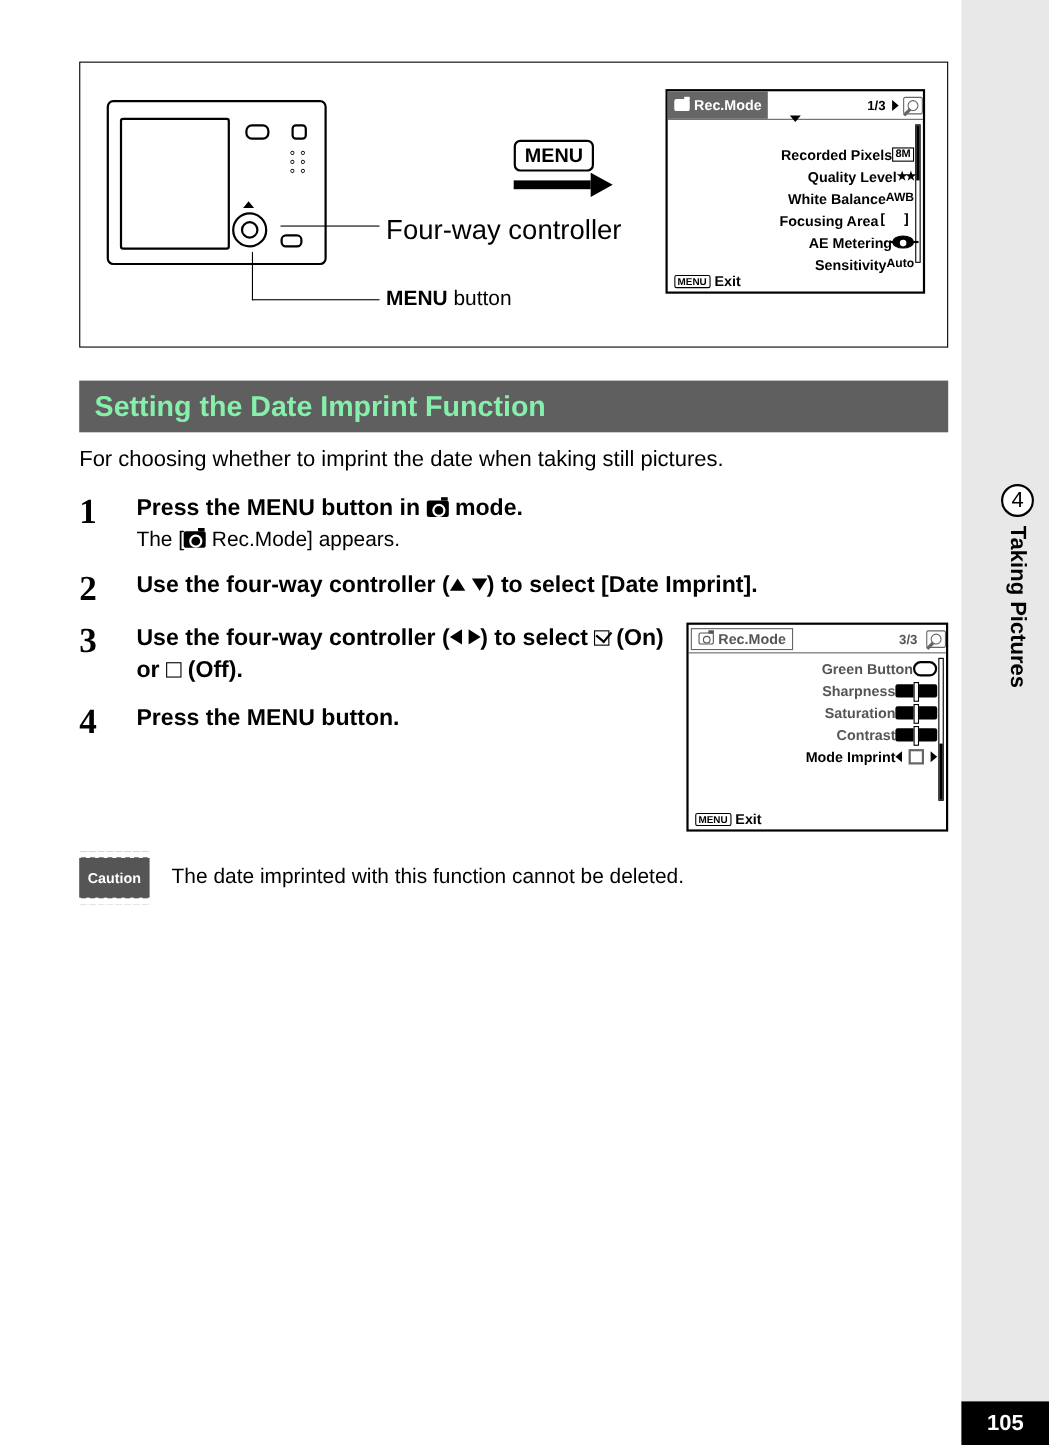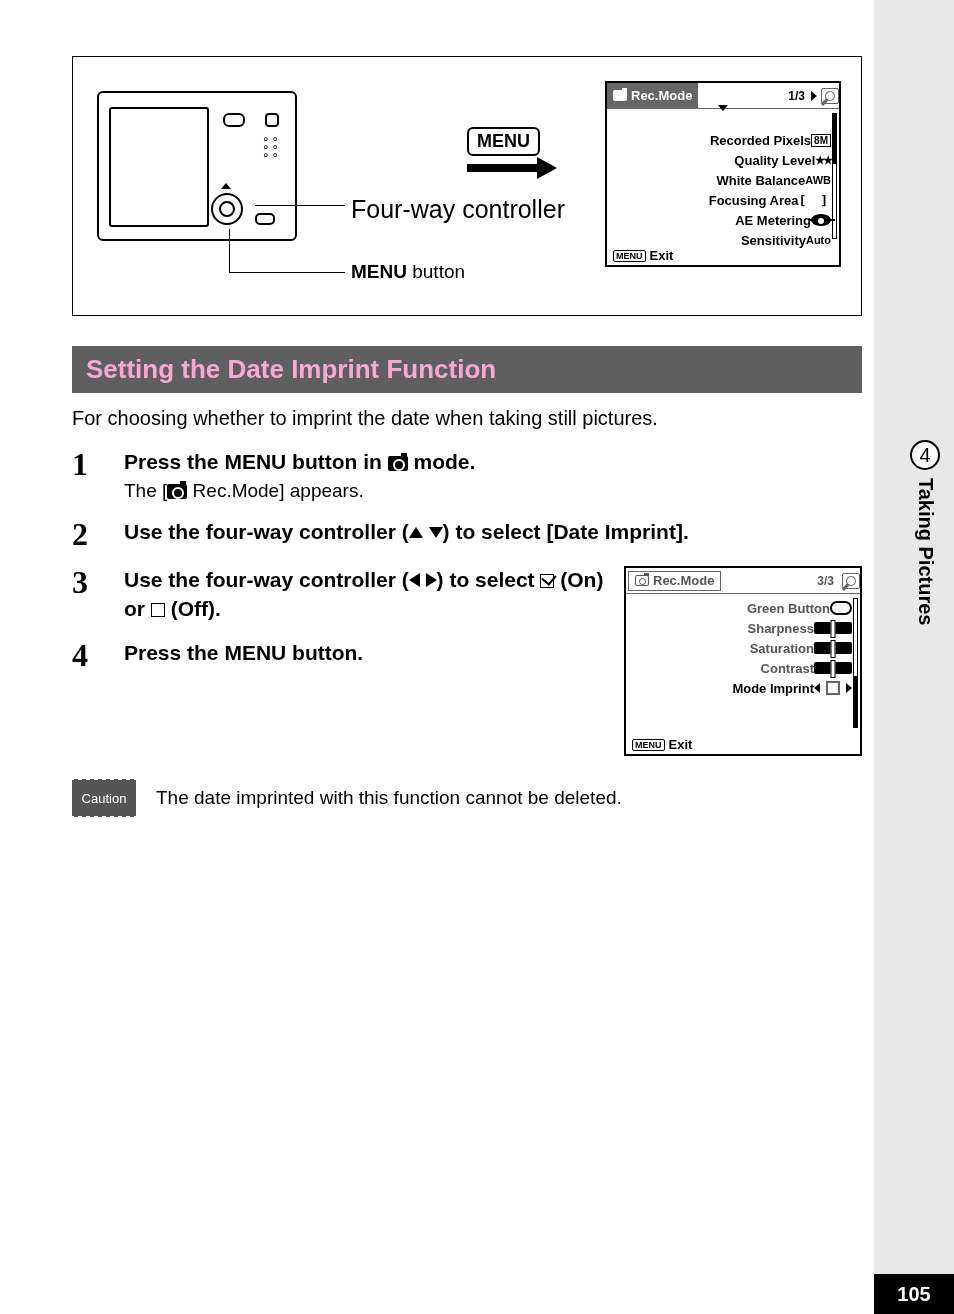--- a/index.html
+++ b/index.html
@@ -131,21 +131,21 @@
   .cam-icon-sm::after{content:"";position:absolute;left:3px;top:2px;width:5px;height:5px;border:1.5px solid currentColor;border-radius:50%;}
   .cam-icon-sm::before{content:"";position:absolute;right:-1px;top:-3px;width:5px;height:3px;background:currentColor;}
   .pix-badge{border:1.5px solid #000; font-size:10px; padding:0 2px; font-weight:bold;}
   .stars{letter-spacing:-2px;}
   .focus-brackets{font-family:monospace; letter-spacing:3px; font-weight:bold;}
   .eye-icon{width:20px;height:12px;border:1.5px solid #000;border-radius:50%/50%;background:#000;position:relative;}
   .eye-icon::after{content:"";position:absolute;left:6px;top:3px;width:6px;height:6px;background:#fff;border-radius:50%;}
   .eye-icon::before{content:"";position:absolute;left:-3px;top:4px;width:26px;height:2px;background:#000;}
   
   .heading-bar{
-    background:#5f5f5f; color:#f9a8d4; font-size:26px; font-weight:bold;
+    background:#5f5f5f; color:#86efac; font-size:26px; font-weight:bold;
     padding:8px 14px; margin-bottom:14px;
   }
   .intro{font-size:20px; margin-bottom:18px;}
   .steps{}
   .step{display:flex; gap:24px; margin-bottom:16px;}
   .step-num{font-size:32px; font-weight:bold; font-family:"Times New Roman", serif; width:28px; flex-shrink:0; line-height:1;}
   .step-body{flex:1;}
   .step-title{font-size:21px; font-weight:bold; line-height:1.35;}
   .step-title .menu-word{font-family:Arial; font-weight:bold;}
   .step-sub{font-size:19px; margin-top:4px;}
@@ -171,21 +171,21 @@
   .slider-icon{width:38px;height:12px;background:#000;position:relative;border-radius:2px;}
   .slider-icon::after{content:"";position:absolute;left:50%;top:-2px;width:3px;height:16px;background:#fff;border:1px solid #000;transform:translateX(-50%);}
   .greenbtn-icon{width:22px;height:14px;border:2px solid #000;border-radius:7px;}
   .lcd-row.hl{color:#000;}
   .lcd-row .tri-l-sm{width:0;height:0;border-top:5px solid transparent;border-bottom:5px solid transparent;border-right:6px solid #000;margin-right:6px;}
   .lcd-row .tri-r-sm{width:0;height:0;border-top:5px solid transparent;border-bottom:5px solid transparent;border-left:6px solid #000;margin-left:6px;}
   .off-box{width:14px;height:14px;border:2px solid #666;}
   
   .caution-row{display:flex; align-items:center; gap:20px; margin-top:24px;}
   .caution-badge{
-    width:64px;height:36px;background:#555;color:#fff;font-size:13px;font-weight:normal;
+    width:64px;height:36px;background:#555;color:#fff;font-size:13px;font-weight:bold;
     display:flex;align-items:center;justify-content:center;position:relative;flex-shrink:0;
   }
   .caution-badge::before,.caution-badge::after{
     content:"";position:absolute;width:100%;height:8px;left:0;
     background-repeat:repeat-x;
   }
   .caution-badge::before{top:-6px;background:radial-gradient(circle at 4px 8px,#555 3px,transparent 3px);background-size:8px 8px;}
   .caution-badge::after{bottom:-6px;background:radial-gradient(circle at 4px 0px,#555 3px,transparent 3px);background-size:8px 8px;}
   .caution-text{font-size:19px;}
   .wrench-icon{width:10px;height:10px;border:1.5px solid #666;border-radius:50%;position:relative;transform:rotate(45deg);}

